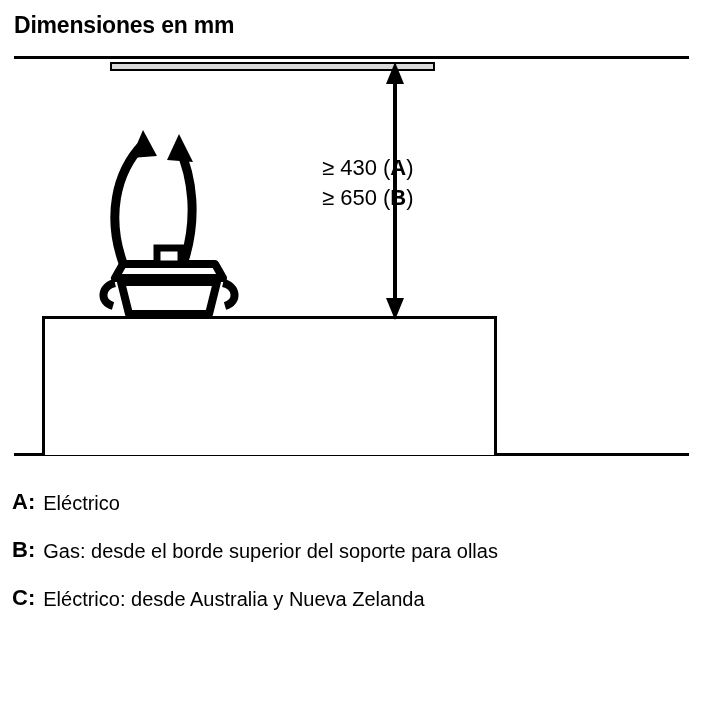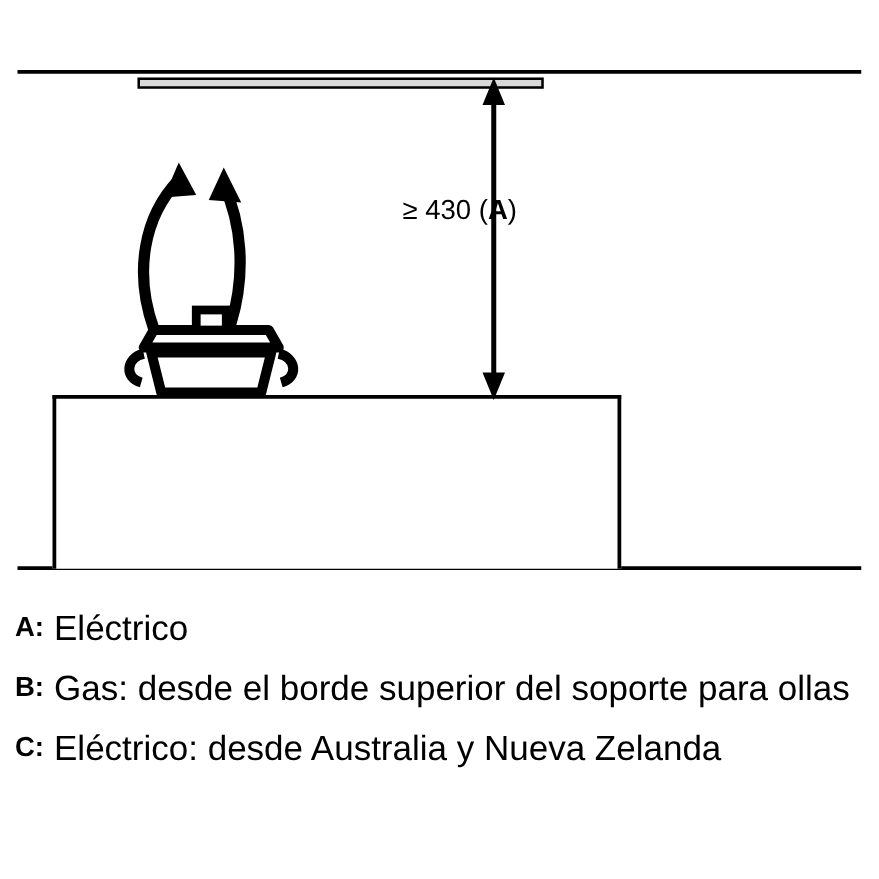--- a/index.html
+++ b/index.html
@@ -130,30 +130,31 @@
     margin-bottom: 18px;
   }
   .legend-key {
     font-size: 22px;
     font-weight: bold;
     flex: 0 0 auto;
     margin-right: 8px;
     line-height: 28px;
   }
   .legend-text {
-    font-size: 28px;
+    font-size: 20px;
     line-height: 30px;
     flex: 1 1 auto;
   }
 </style>
 </head>
 <body>
 
 <div class="page">
 
+  <div class="title">Dimensiones en mm</div>
 
   <div class="diagram">
 
     <div class="ceiling-line"></div>
     <div class="hood"></div>
     <div class="floor-line"></div>
     <div class="counter"></div>
 
     <svg class="pot-svg" viewBox="0 0 170 245">
 
@@ -175,20 +176,21 @@
     </svg>
 
     <svg class="dim-arrow" viewBox="0 0 24 258">
       <line x1="12" y1="8" x2="12" y2="250" stroke="#000" stroke-width="4"></line>
       <polygon points="12,0 3,22 21,22" fill="#000"></polygon>
       <polygon points="12,258 3,236 21,236" fill="#000"></polygon>
     </svg>
 
     <div class="dim-labels">
       <div>≥ 430 (<b>A</b>)</div>
+      <div>≥ 650 (<b>B</b>)</div>
     </div>
   </div>
 
   <div class="legend">
     <div class="legend-row">
       <div class="legend-key">A:</div>
       <div class="legend-text">Eléctrico</div>
     </div>
     <div class="legend-row">
       <div class="legend-key">B:</div>

